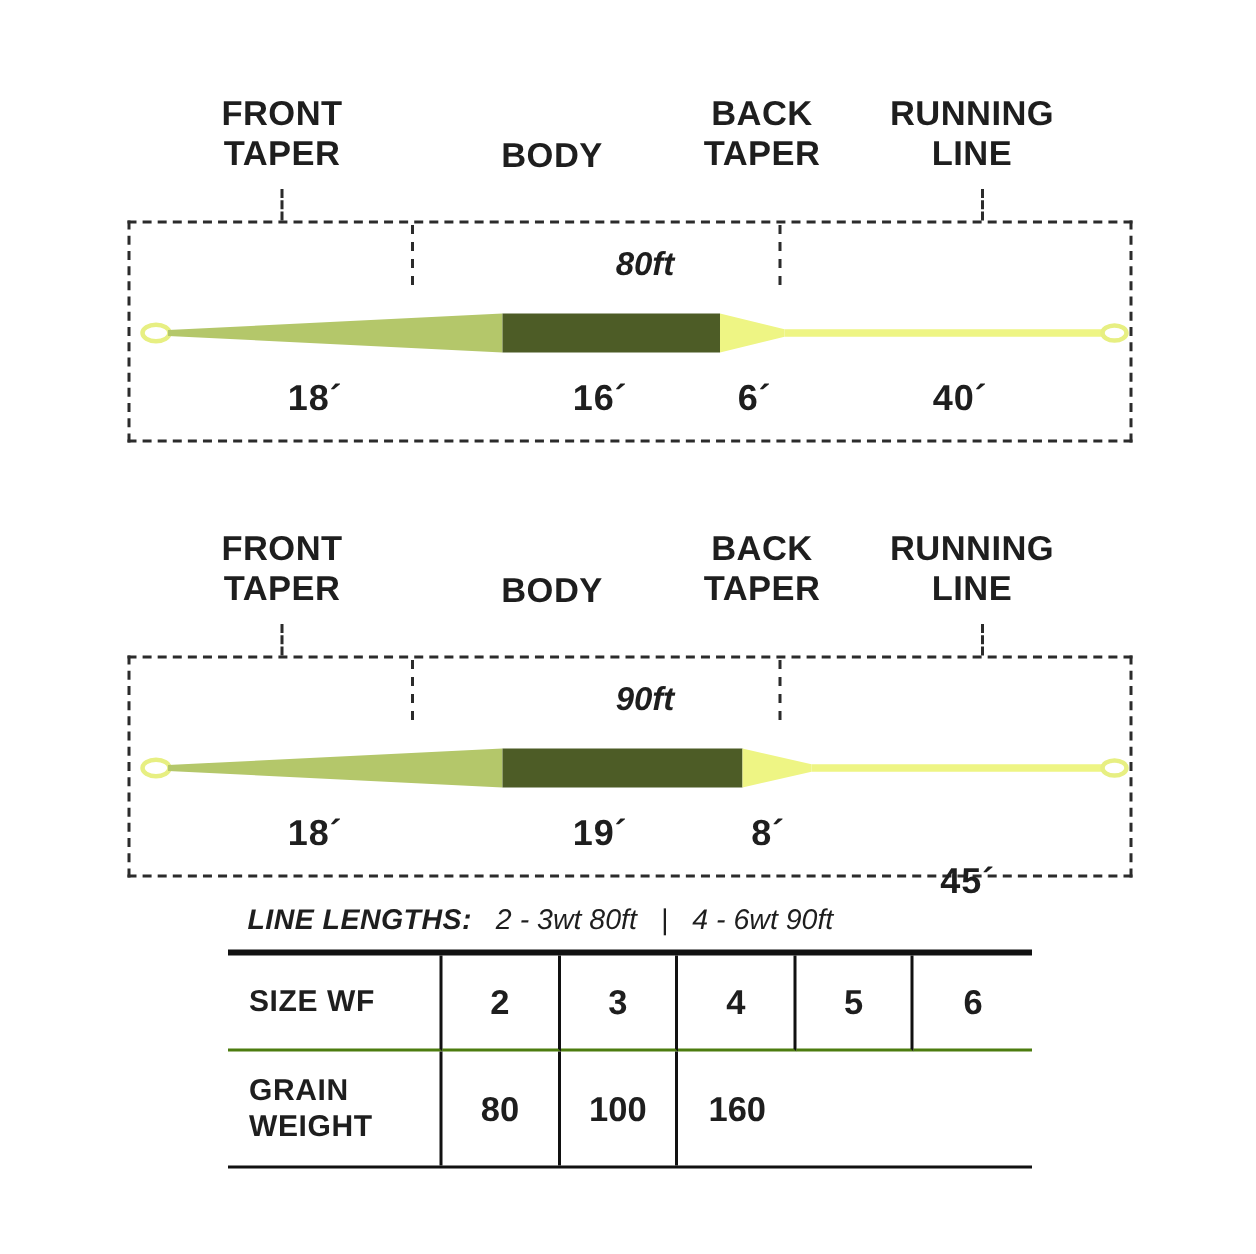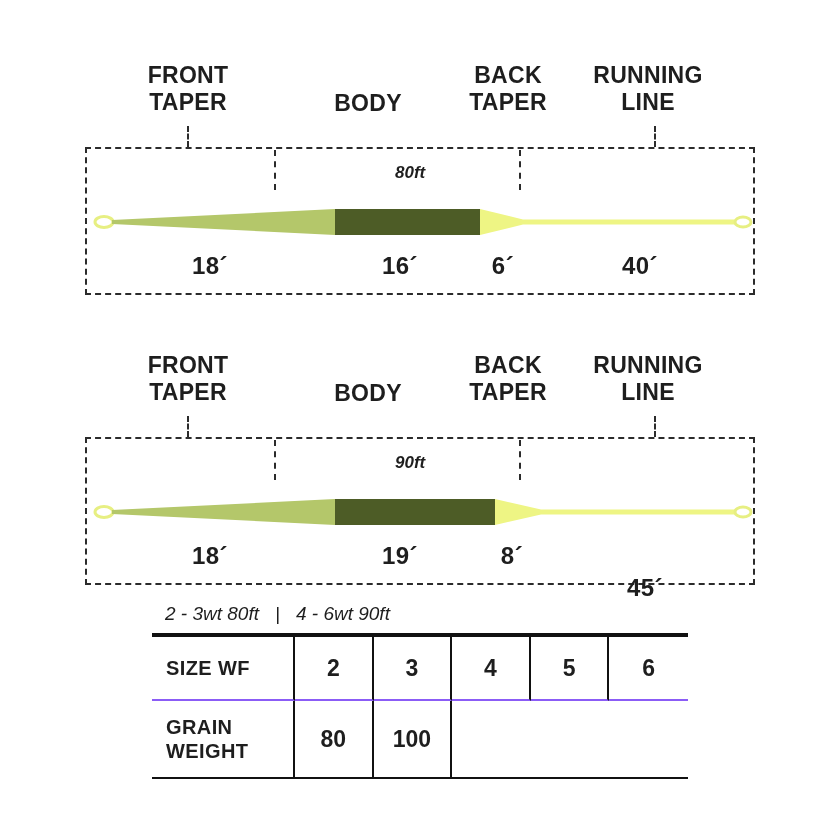--- a/index.html
+++ b/index.html
@@ -9,21 +9,21 @@
     font-family:"Liberation Sans", sans-serif; color:#1e1e1e;
   }
   .abs { position:absolute; }
   .label {
     font-weight:700; font-size:23px; line-height:27px;
     text-align:center; letter-spacing:0.3px; color:#1e1e1e;
   }
   .leader { width:0; border-left:2px dashed #2b2b2b; }
   .dashed-box { border:2px dashed #2b2b2b; }
   .total {
-    font-style:italic; font-weight:700; font-size:17px; 
+    font-style:italic; font-weight:700; font-size:22px; text-align:center;
   }
   .len {
     font-weight:700; font-size:24px; text-align:center; letter-spacing:0.5px;
   }
   .footer-row {
     display:flex; align-items:baseline; gap:16px;
     font-style:italic; font-size:19px;
   }
   .fl-label { font-weight:700; letter-spacing:0.3px; }
   .fl-spec  { font-weight:400; }
@@ -35,21 +35,21 @@
     grid-template-rows:64px 76px;
     border-top:4px solid #111;
     border-bottom:2px solid #111;
   }
   .cell {
     border-right:2px solid #111;
     display:flex; align-items:center; justify-content:center;
     font-weight:700; font-size:23px;
   }
   .cell.last { border-right:none; }
-  .cell.row1 { border-bottom:2px solid #8b5cf6; }
+  .cell.row1 { border-bottom:2px solid #4d7c0f; }
   .cell.header {
     justify-content:flex-start; padding-left:14px;
     font-size:20px; letter-spacing:0.4px;
   }
   .wrap { display:inline-block; width:85px; line-height:24px; }
 </style>
 </head>
 <body>
 
 <div>
@@ -106,31 +106,33 @@
     <ellipse cx="658" cy="75" rx="8" ry="5" fill="none" stroke-width="3" stroke="#e7ef82"></ellipse>
   </svg>
 
   <div class="abs len" style="left:170px; top:542px; width:80px;">18´</div>
   <div class="abs len" style="left:360px; top:542px; width:80px;">19´</div>
   <div class="abs len" style="left:472px; top:542px; width:80px;">8´</div>
   <div class="abs len" style="left:605px; top:542px; width:80px;margin-top:32px;">45´</div>
 </div>
 
 <div class="abs footer-row" style="left:165px; top:603px;">
+  <span class="fl-label">LINE LENGTHS:</span>
   <span class="fl-spec">2 - 3wt 80ft</span>
   <span class="fl-sep">|</span>
   <span class="fl-spec">4 - 6wt 90ft</span>
 </div>
 
 <div class="spec-table">
   <div class="cell header row1">SIZE WF</div>
   <div class="cell row1">2</div>
   <div class="cell row1">3</div>
   <div class="cell row1">4</div>
   <div class="cell row1">5</div>
   <div class="cell row1 last">6</div>
 
   <div class="cell header">
     <span class="wrap">GRAIN WEIGHT</span>
   </div>
   <div class="cell">80</div>
   <div class="cell">100</div>
+  <div class="cell last">160</div>
 </div>
 
 </body></html>

